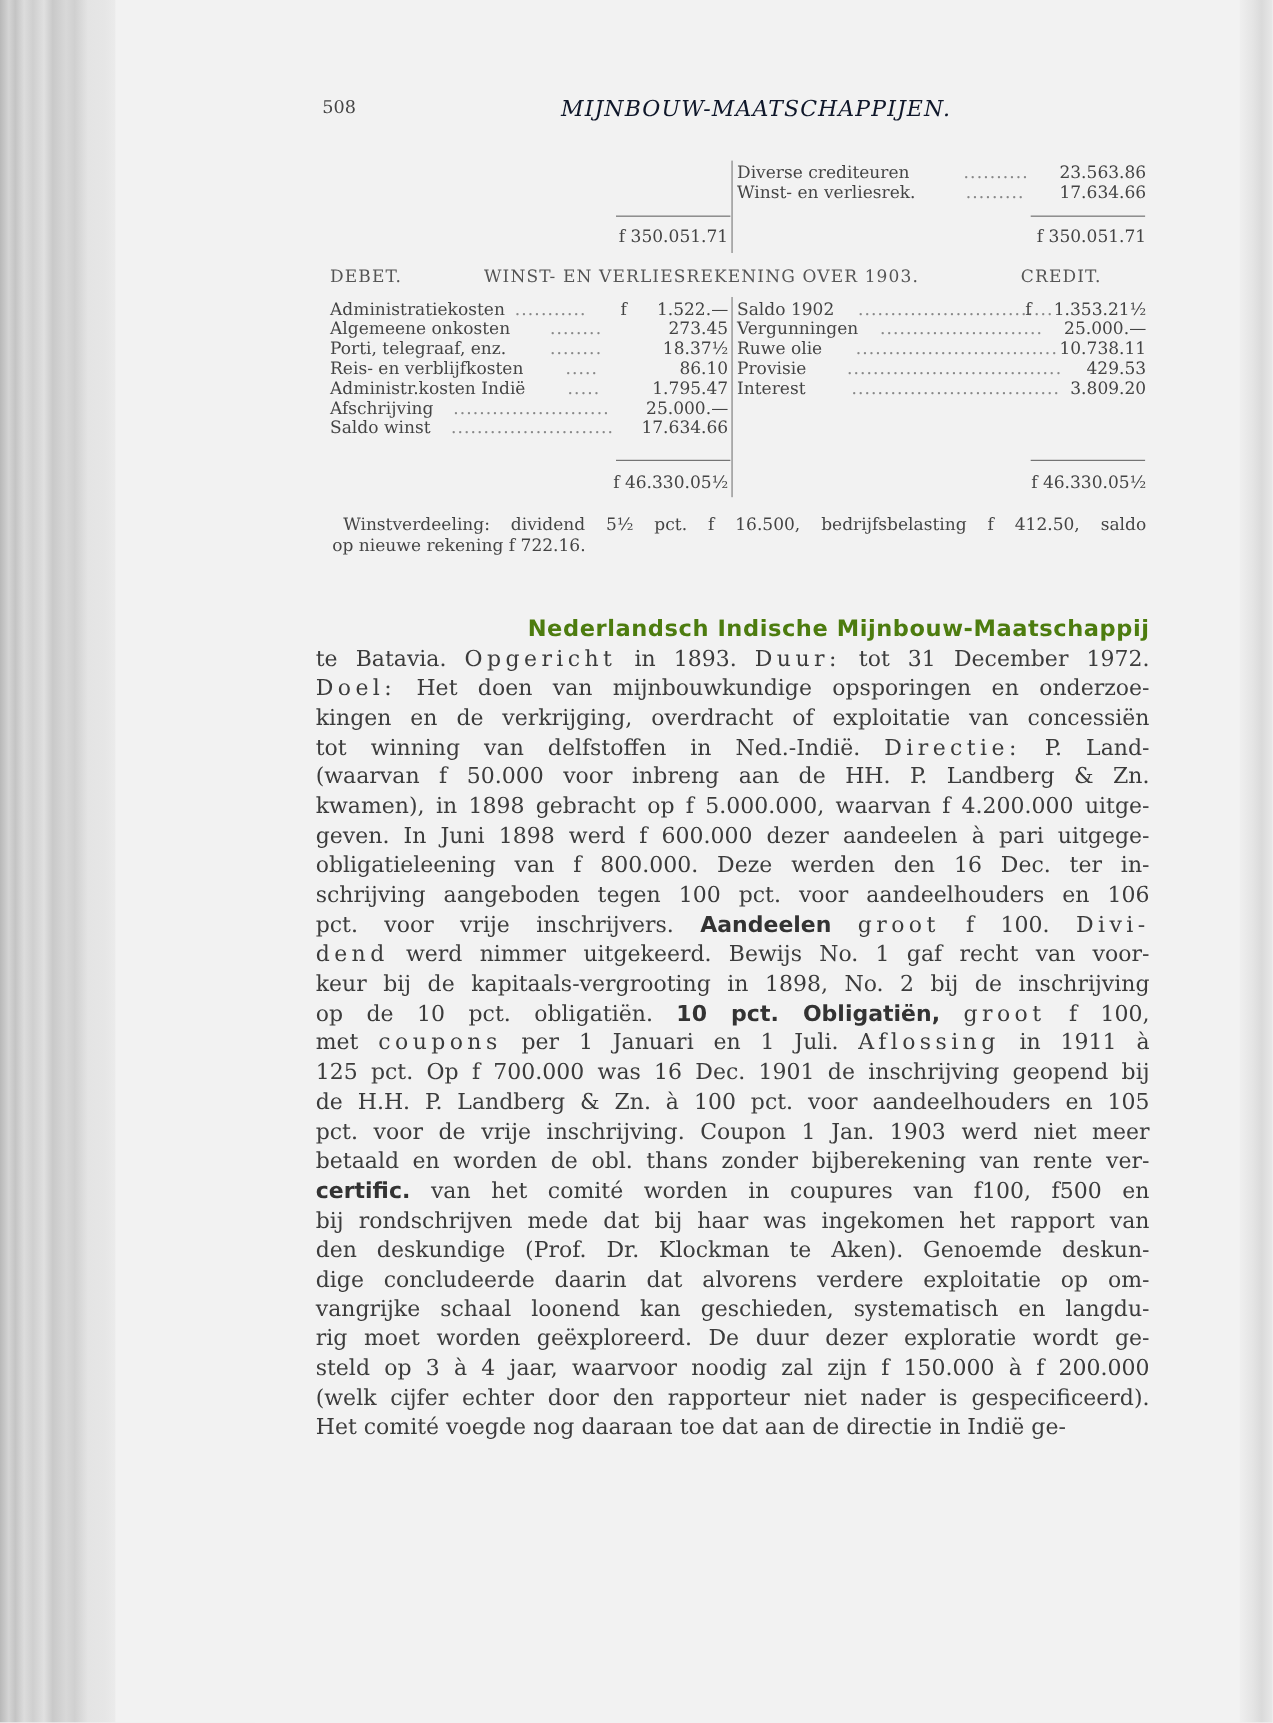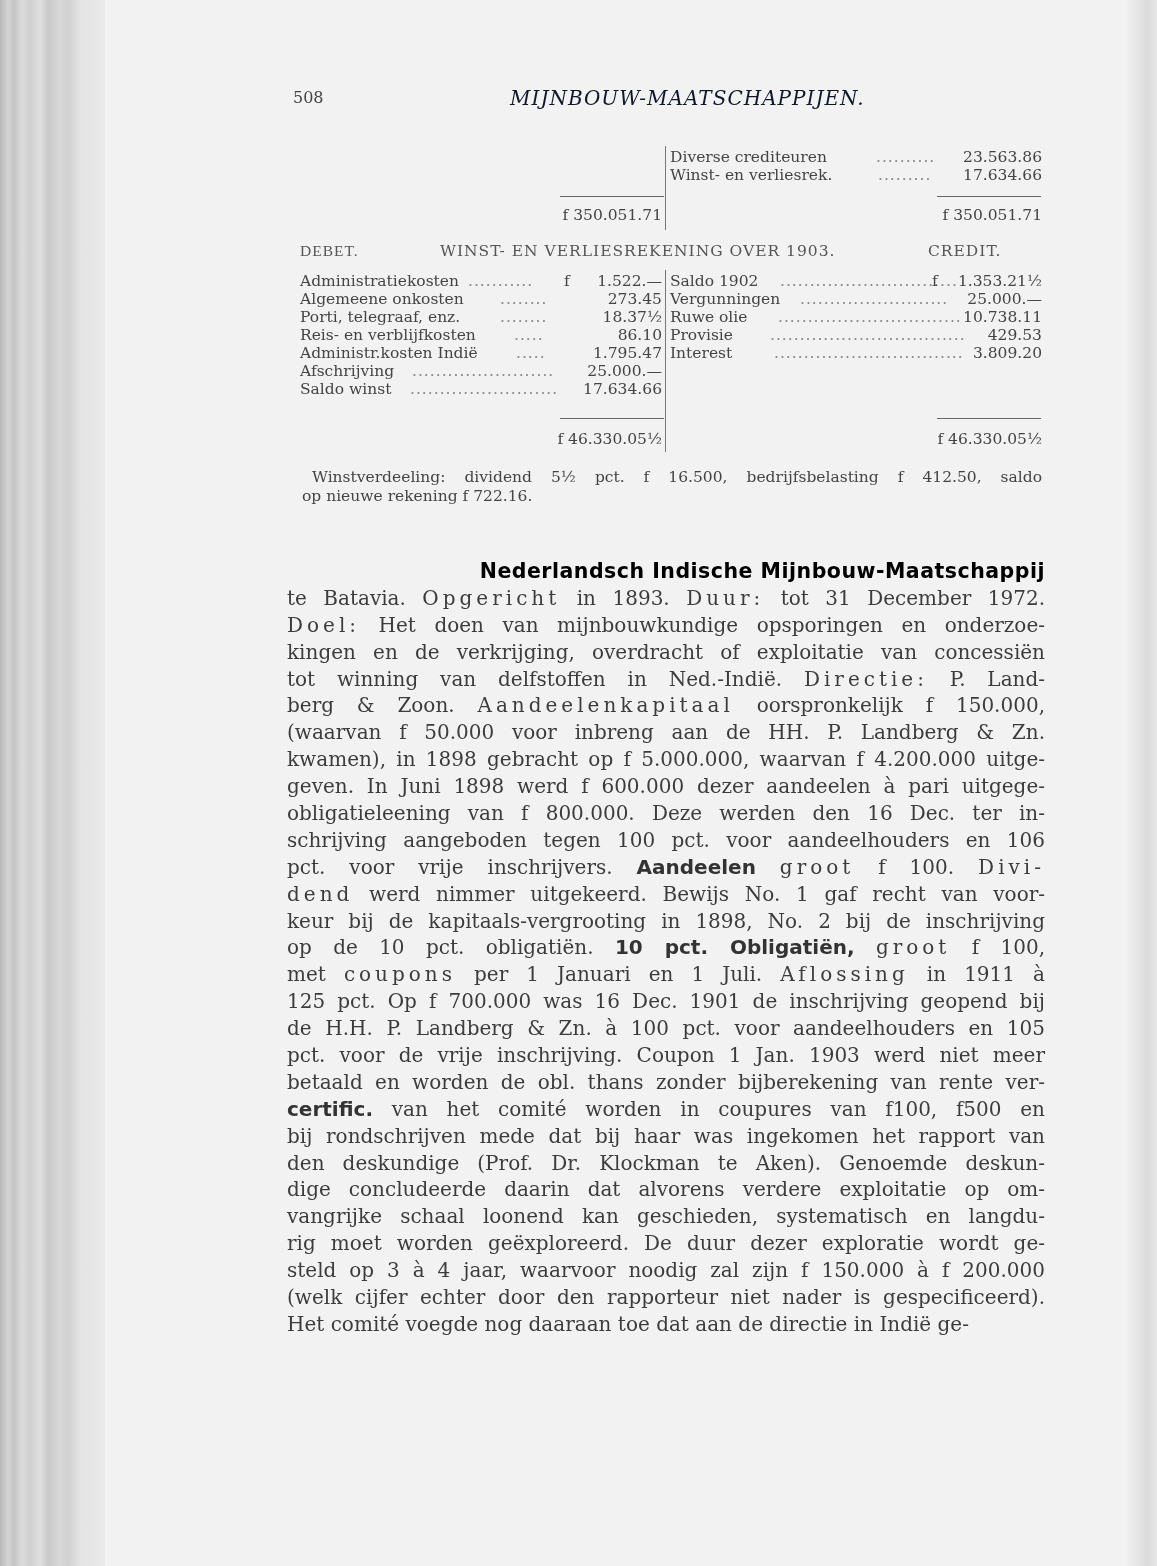--- a/index.html
+++ b/index.html
@@ -41,21 +41,21 @@
 
     .body-text {
       position: absolute; left: 287px; top: 558px; width: 758px;
       font-size: 20px; line-height: 26.9px; color: #3c3c3c;
       text-align: justify;
     }
     .body-text .line { display: block; height: 26.9px; white-space: nowrap; text-align-last: justify; text-align: justify; }
     .body-text .line.last { text-align-last: left; }
     .company-title {
       font-family: "DejaVu Sans", "Liberation Sans", sans-serif;
-      font-weight: bold; font-size: 20.5px; color: #000000; letter-spacing: 0.5px;
+      font-weight: bold; font-size: 20.5px; color: #4d7c0f; letter-spacing: 0.5px;
     }
     .sp { letter-spacing: 4px; }
     .bold-sans { font-family: "DejaVu Sans", "Liberation Sans", sans-serif; font-weight: bold; color: #333; }
   </style>
 </head>
 <body>
 
 <div class="binding"></div>
 <div class="page"></div>
 <div class="right-edge"></div>
@@ -79,21 +79,21 @@
   <div class="hline" style="left:937px; top:196px; width:104px;"></div>
   <div class="row num" style="left:540px; top:206px; width:122px;">
     <span class="val">f 350.051.71</span>
   </div>
   <div class="row num" style="left:900px; top:206px; width:142px;">
     <span class="val">f 350.051.71</span>
   </div>
 </div>
 
 <div class="abs heading-bal">
-  <span style="left:0;font-family:Liberation Serif, serif;">DEBET.</span>
+  <span style="left:0;">DEBET.</span>
   <span style="left:140px;">WINST- EN VERLIESREKENING OVER 1903.</span>
   <span style="left:628px;">CREDIT.</span>
 </div>
 
 <div>
   <div class="vline" style="left:665px; top:270px; height:182px;"></div>
 
   <div class="row" style="left:300px; top:272px; width:362px;">
     <span class="lbl">Administratiekosten</span>
     <span class="dots" style="position:absolute; left:168px;">...........</span>
@@ -175,21 +175,20 @@
 
 <div class="body-text">
   <span class="line" style="text-align:right; text-align-last:right;">
     <span class="company-title">Nederlandsch Indische Mijnbouw-Maatschappij</span>
   </span>
   <div id="article-lines">
       <span class="line"><span>te Batavia. </span><span class="sp">Opgericht</span><span> in 1893. </span><span class="sp">Duur:</span><span> tot 31 December 1972.</span></span>
       <span class="line"><span class="sp">Doel:</span><span> Het doen van mijnbouwkundige opsporingen en onderzoe-</span></span>
       <span class="line"><span>kingen en de verkrijging, overdracht of exploitatie van concessiën</span></span>
       <span class="line"><span>tot winning van delfstoffen in Ned.-Indië. </span><span class="sp">Directie:</span><span> P. Land-</span></span>
-      <span class="line"><span>berg &amp; Zoon. </span><span class="sp">Aandeelenkapitaal</span><span> oorspronkelijk f 150.000,</span></span>
       <span class="line"><span>(waarvan f 50.000 voor inbreng aan de HH. P. Landberg &amp; Zn.</span></span>
       <span class="line"><span>kwamen), in 1898 gebracht op f 5.000.000, waarvan f 4.200.000 uitge-</span></span>
       <span class="line"><span>geven. In Juni 1898 werd f 600.000 dezer aandeelen à pari uitgege-</span></span>
       <span class="line"><span>obligatieleening van f 800.000. Deze werden den 16 Dec. ter in-</span></span>
       <span class="line"><span>schrijving aangeboden tegen 100 pct. voor aandeelhouders en 106</span></span>
       <span class="line"><span>pct. voor vrije inschrijvers. </span><span class="bold-sans">Aandeelen</span><span> </span><span class="sp">groot</span><span> f 100. </span><span class="sp">Divi-</span></span>
       <span class="line"><span class="sp">dend</span><span> werd nimmer uitgekeerd. Bewijs No. 1 gaf recht van voor-</span></span>
       <span class="line"><span>keur bij de kapitaals-vergrooting in 1898, No. 2 bij de inschrijving</span></span>
       <span class="line"><span>op de 10 pct. obligatiën. </span><span class="bold-sans">10 pct. Obligatiën,</span><span> </span><span class="sp">groot</span><span> f 100,</span></span>
       <span class="line"><span>met </span><span class="sp">coupons</span><span> per 1 Januari en 1 Juli. </span><span class="sp">Aflossing</span><span> in 1911 à</span></span>

